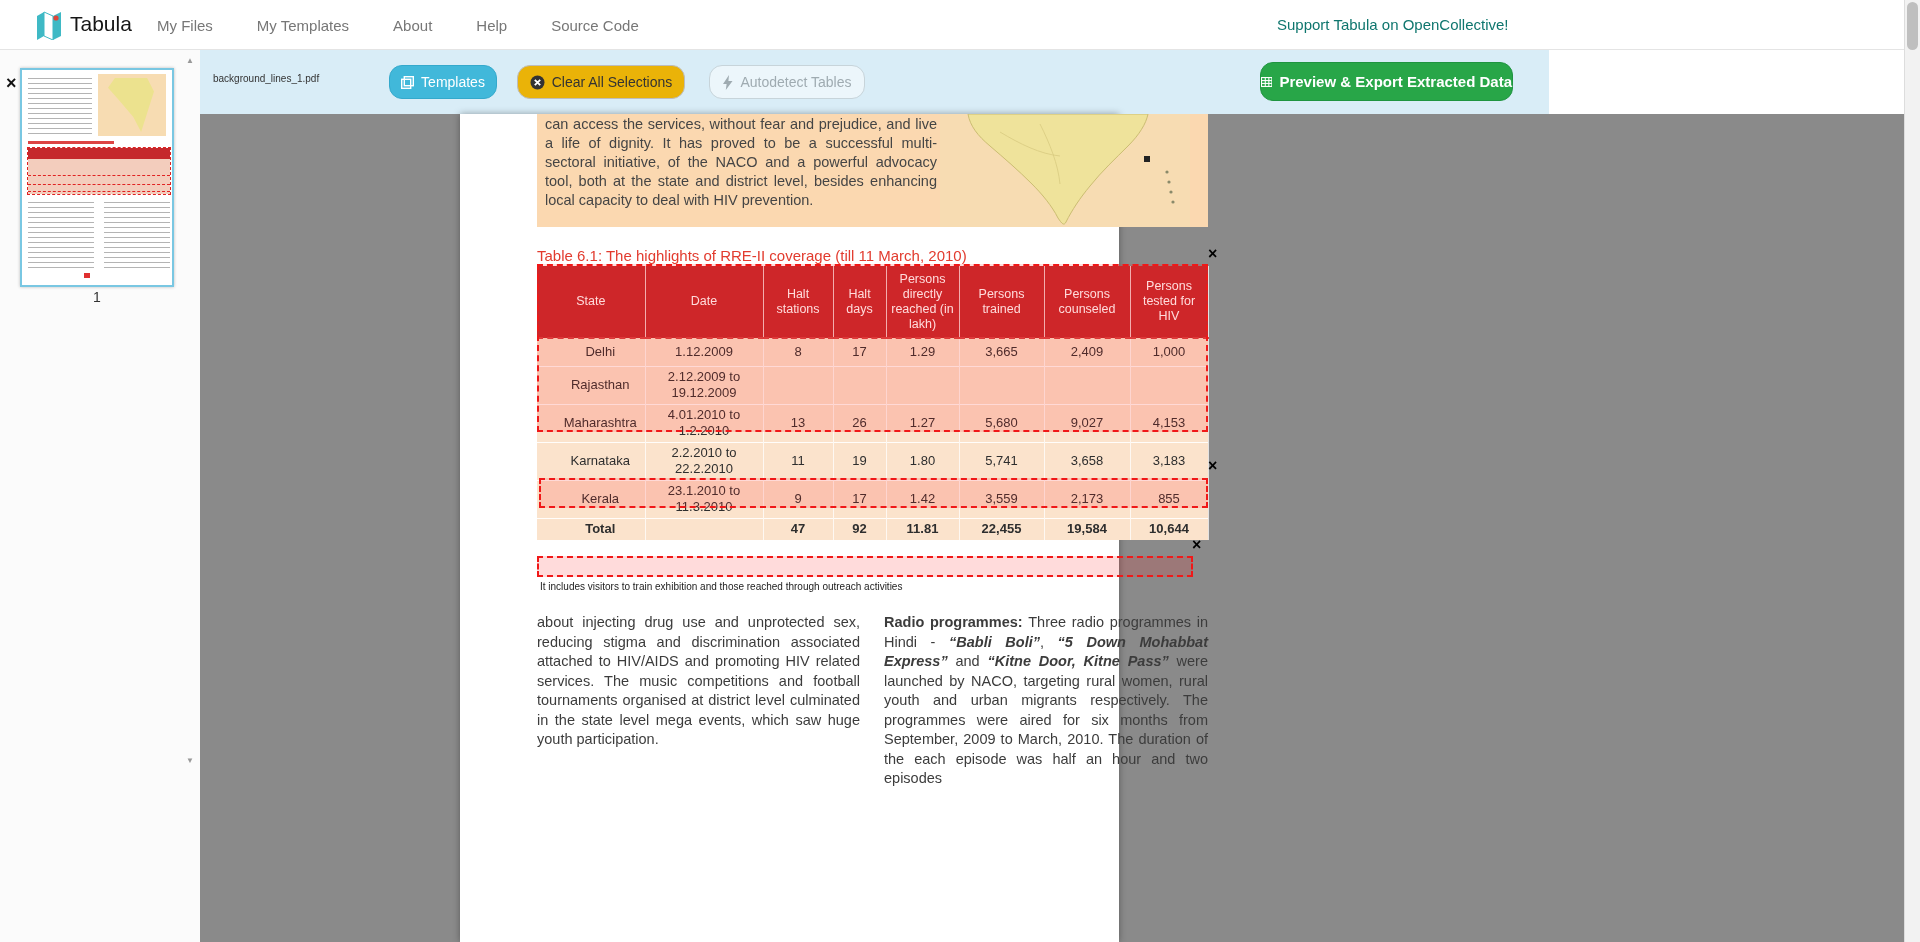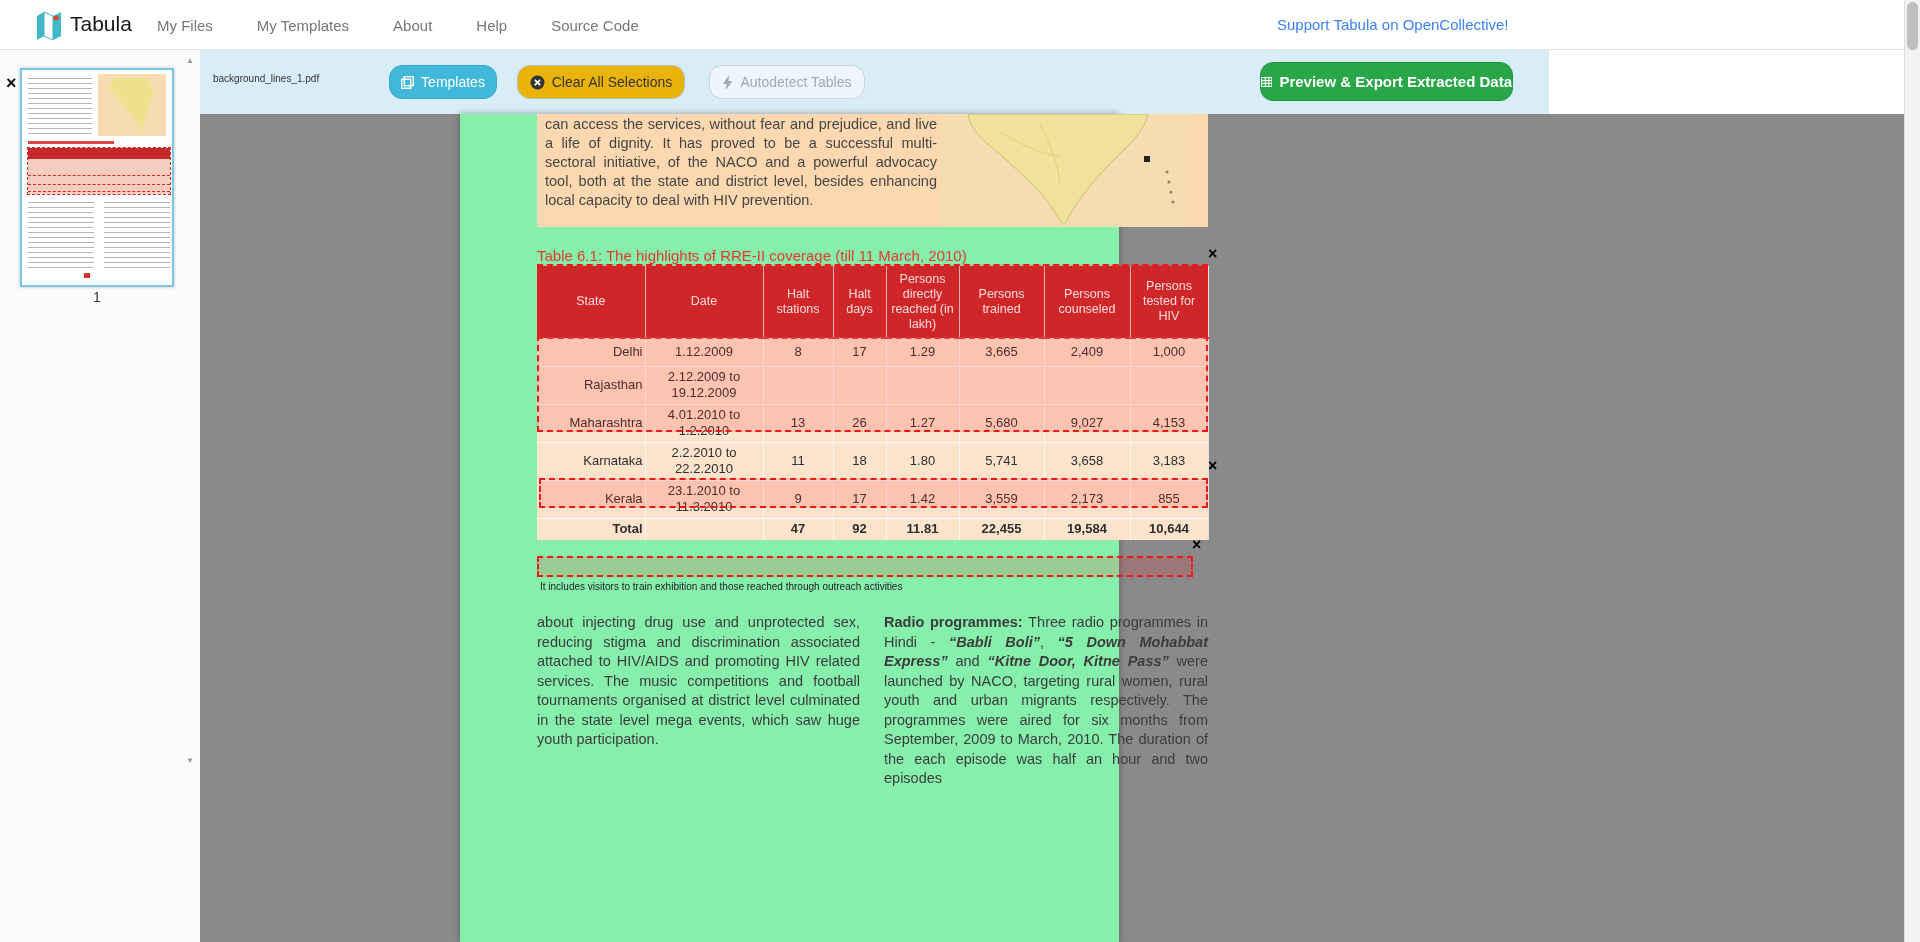--- a/index.html
+++ b/index.html
@@ -5,21 +5,21 @@
   *{margin:0;padding:0;box-sizing:border-box}
   html,body{width:1920px;height:942px;overflow:hidden}
   body{position:relative;font-family:"Liberation Sans",sans-serif;background:#fff}
 
   
   #navbar{position:absolute;left:0;top:0;width:1920px;height:50px;background:#fff;border-bottom:1px solid #e4e4e4;z-index:5}
   #logo{position:absolute;left:36px;top:10px;width:26px;height:30px;cursor:pointer}
   #brand{position:absolute;left:70px;top:12px;font-size:21px;font-weight:normal;color:#161616;cursor:pointer}
   #nav-links{position:absolute;left:157px;top:0;height:50px;display:flex;align-items:center;gap:44px}
   .nav-link{font-size:15px;color:#777;cursor:pointer;white-space:nowrap}
-  #support-link{position:absolute;left:1277px;top:16px;font-size:15px;color:#3b82f6;cursor:pointer}
+  #support-link{position:absolute;left:1277px;top:16px;font-size:15px;color:#0f766e;cursor:pointer}
 
   
   #toolbar{position:absolute;left:200px;top:50px;width:1349px;height:64px;background:#d9edf7}
   #filename{position:absolute;left:13px;top:23px;font-size:10px;color:#333}
   .btn{position:absolute;display:flex;align-items:center;justify-content:center;gap:7px;border-radius:13px;font-size:14px;cursor:pointer;border:1px solid transparent;white-space:nowrap}
   #btn-templates{left:189px;top:15px;width:108px;height:34px;background:#41b8da;border-color:#34a9cc;color:#fff}
   #btn-clear{left:317px;top:15px;width:168px;height:34px;background:#eab308;border-color:#bdbdbd;color:#333}
   #btn-autodetect{left:509px;top:15px;width:156px;height:34px;background:rgba(255,255,255,.5);border-color:#c7d4da;color:#9fabb1;cursor:default}
   #btn-export{left:1060px;top:12px;width:253px;height:39px;background:#28a648;border-color:#1f9440;color:#fff;font-weight:bold;font-size:15px}
 
@@ -43,33 +43,33 @@
   .t-dash{position:absolute;left:0;width:100%;border-top:1px dashed #e02222}
   #t-dash1{top:27px}
   #t-dash2{top:36px}
   #t-dash3{top:43px}
   #t-col-left{left:6px;top:132px;width:66px;height:66px}
   #t-col-right{left:82px;top:132px;width:66px;height:66px}
   #t-red-dot{position:absolute;left:62px;top:203px;width:6px;height:5px;background:#e03030}
 
   
   #main{position:absolute;left:200px;top:114px;width:1704px;height:828px;background:#8a8a8a}
-  #pdf-page{position:absolute;left:260px;top:0;width:659px;height:828px;background:#86efac;box-shadow:0 0 7px rgba(0,0,0,.35);cursor:crosshair}
+  #pdf-page{position:absolute;left:260px;top:0;width:659px;height:828px;background:#ffffff;box-shadow:0 0 7px rgba(0,0,0,.35);cursor:crosshair}
 
   #intro-block{position:absolute;left:77px;top:0;width:671px;height:113px;background:#fbd8b0}
   #intro-text{position:absolute;left:8px;top:1px;width:392px;font-size:14.5px;line-height:19px;text-align:justify;color:#454545}
   #map-box{position:absolute;left:403px;top:0;width:250px;height:113px;background:#f7dcb2}
 
   #table-title{position:absolute;left:77px;top:133px;font-size:15px;color:#e23b2e;white-space:nowrap}
 
   #pdf-table{position:absolute;left:77px;top:152px;width:671px;border-collapse:collapse;table-layout:fixed}
   #pdf-table th{background:#c5282c;color:#fff;font-size:12.5px;font-weight:normal;text-align:center;vertical-align:middle;height:72px;line-height:1.2;border-right:1px solid rgba(255,255,255,.75);padding:2px}
   #pdf-table thead tr{border-bottom:2px dashed #d84040}
   #pdf-table td{background:#fbe3cc;color:#2e2e2e;font-size:13px;text-align:center;vertical-align:middle;border-right:1px solid rgba(255,255,255,.75);border-top:1px solid rgba(255,255,255,.9);padding:1px 2px;line-height:1.25}
-  #pdf-table td.col-state{text-align:right;padding-left:21px}
+  #pdf-table td.col-state{text-align:center;padding-left:21px}
   #pdf-table tr.total-row td{font-weight:bold}
 
   #footnote{position:absolute;left:80px;top:467px;font-size:10px;color:#222;white-space:nowrap}
   #col-left{position:absolute;left:77px;top:499px;width:323px;font-size:14.5px;line-height:19.5px;text-align:justify;color:#3c3c3c}
   #col-right{position:absolute;left:424px;top:499px;width:324px;font-size:14.5px;line-height:19.5px;text-align:justify;color:#3c3c3c}
 
   
   .selection{position:absolute;border:2px dashed #f01818;background:rgba(252,32,32,.16);cursor:move}
   #sel-1{left:77px;top:150px;width:671px;height:168px}
   #sel-2{left:79px;top:364px;width:669px;height:30px}
@@ -240,21 +240,21 @@
             <td>26</td>
             <td>1.27</td>
             <td>5,680</td>
             <td>9,027</td>
             <td>4,153</td>
           </tr>
           <tr style="height: 38px;">
             <td class="col-state">Karnataka</td>
             <td>2.2.2010 to 22.2.2010</td>
             <td>11</td>
-            <td>18</td>
+            <td>19</td>
             <td>1.80</td>
             <td>5,741</td>
             <td>3,658</td>
             <td>3,183</td>
           </tr>
           <tr style="height: 38px;">
             <td class="col-state">Kerala</td>
             <td>23.1.2010 to 11.3.2010</td>
             <td>9</td>
             <td>17</td>

